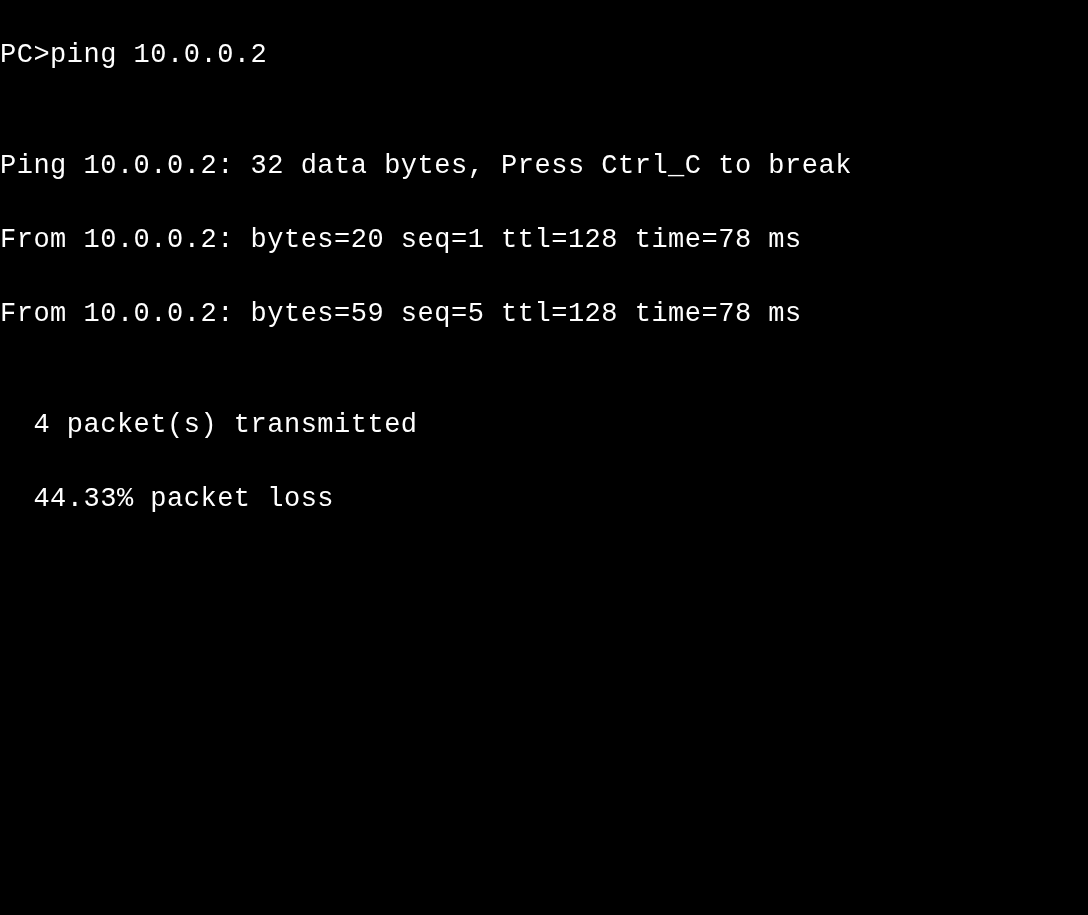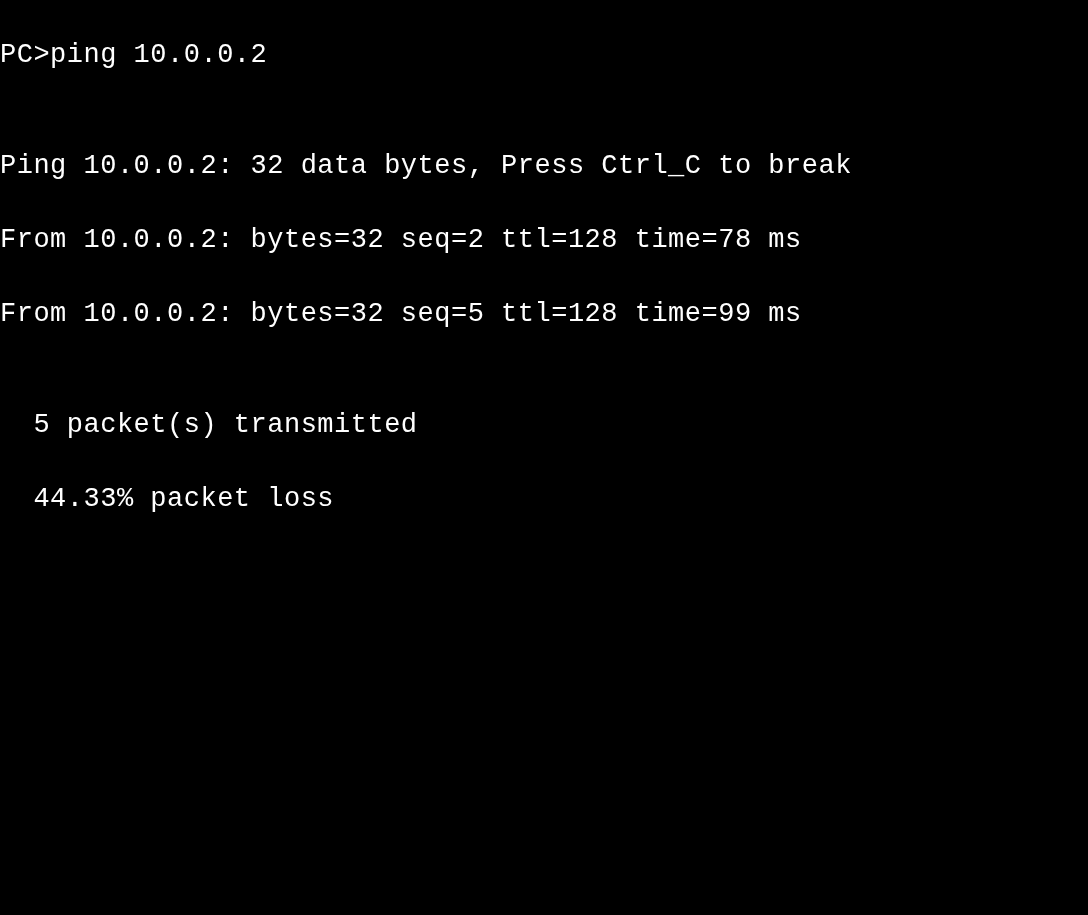--- a/index.html
+++ b/index.html
@@ -27,24 +27,24 @@
     display: block;
   }
 </style>
 </head>
 <body>
 
 <div class="terminal">
 <span class="line"><span>PC&gt;</span><span>ping 10.0.0.2</span></span>
 <span class="line"></span>
 <span class="line">Ping 10.0.0.2: 32 data bytes, Press Ctrl_C to break</span>
-<span class="line">From 10.0.0.2: bytes=32 seq=2 ttl=128 time=78 ms</span>
-<span class="line">From 10.0.0.2: bytes=32 seq=5 ttl=128 time=99 ms</span>
+<span class="line">From 10.0.0.2: bytes=20 seq=1 ttl=128 time=78 ms</span>
+<span class="line">From 10.0.0.2: bytes=59 seq=5 ttl=128 time=78 ms</span>
 <span class="line"></span>
-<span class="line">  5 packet(s) transmitted</span>
+<span class="line">  4 packet(s) transmitted</span>
 <span class="line">  44.33% packet loss</span>
 
 <span class="line"></span>
 
 <span class="line"></span>
 
 
 
 
 

